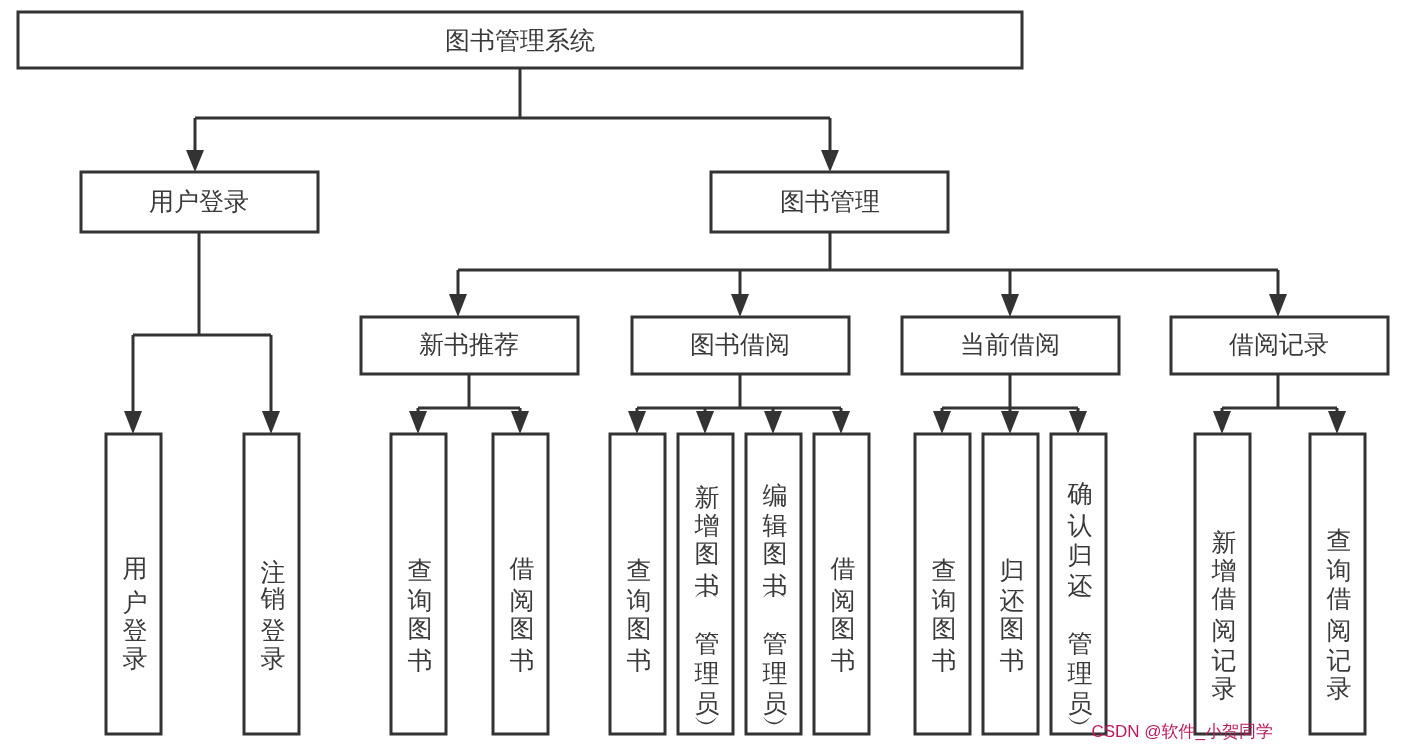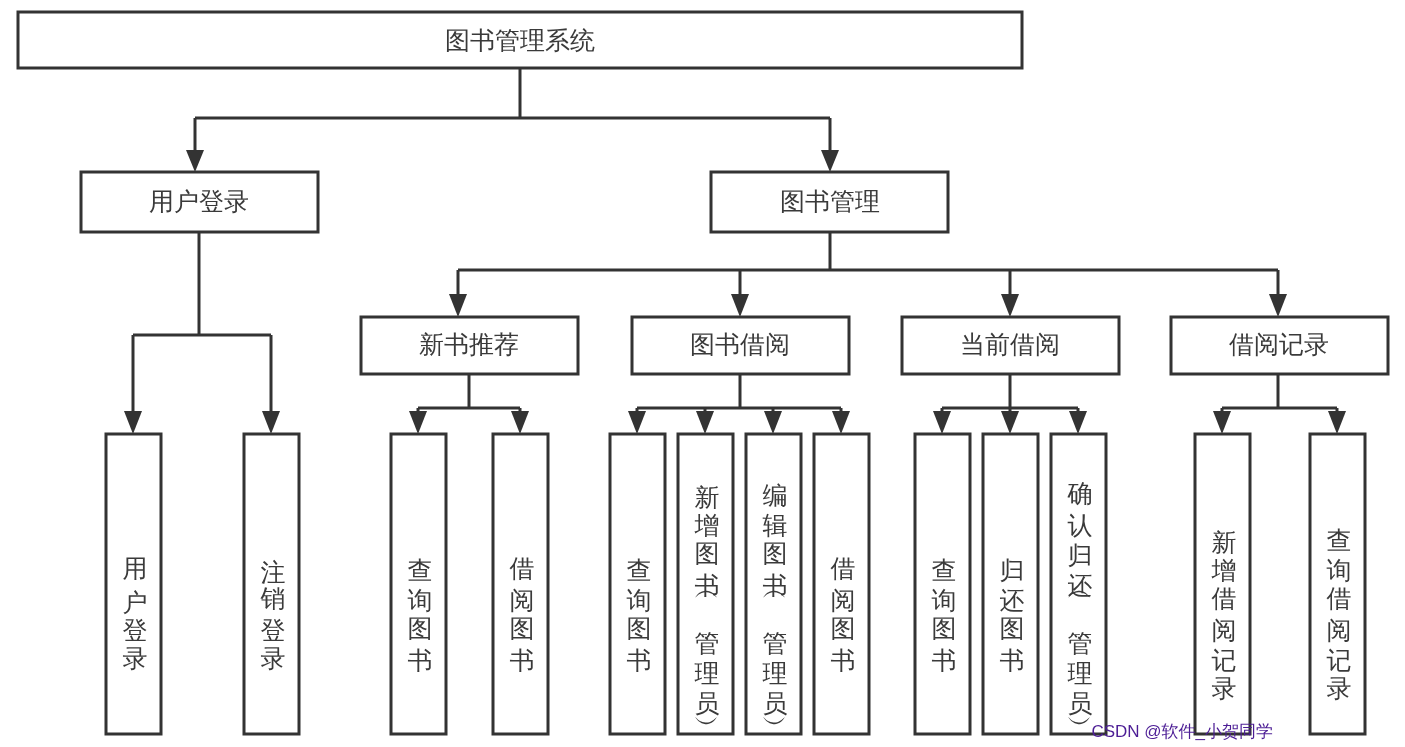--- a/index.html
+++ b/index.html
@@ -52,21 +52,21 @@
     writing-mode: tb;
     glyph-orientation-vertical: 0;
     letter-spacing: 3px;
   }
   .watermark {
     position: absolute;
     right: 10px;
     bottom: 4px;
     font-family: "Liberation Sans", "DejaVu Sans", sans-serif;
     font-size: 17px;
-    color: #4c1d95;
+    color: #be185d;
     white-space: nowrap;
     pointer-events: none;
   }
 </style>
 </head>
 <body>
 
 <div id="diagram-root">
 
   <svg class="flow" viewBox="0 0 1405 747" xmlns="http://www.w3.org/2000/svg">

